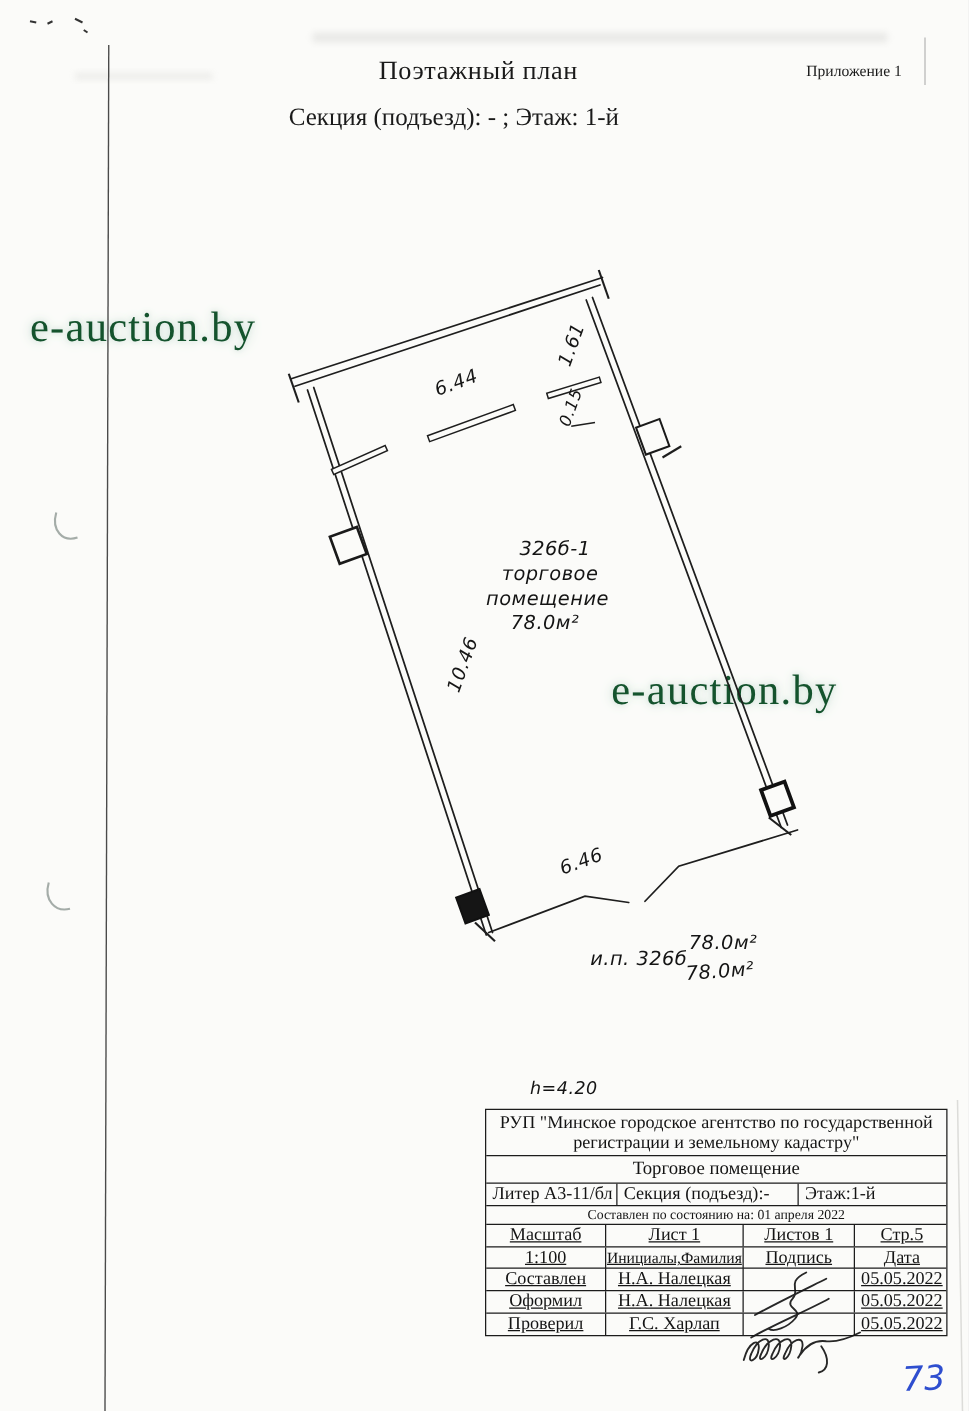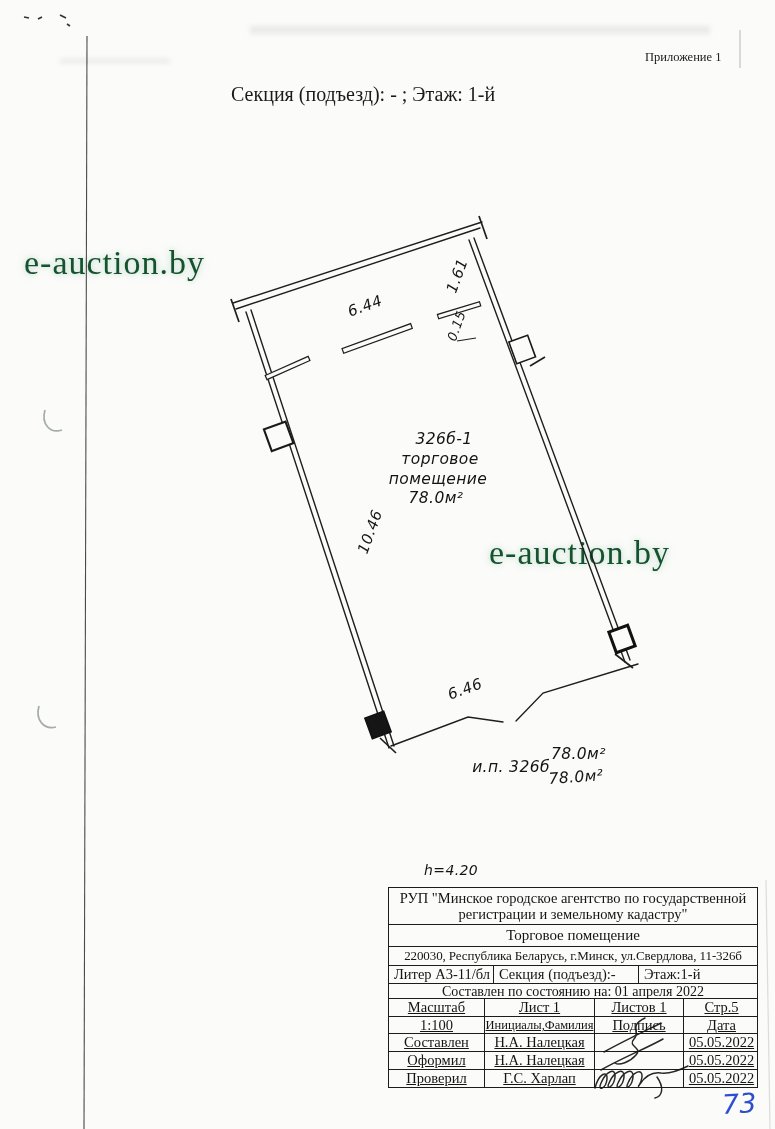--- a/index.html
+++ b/index.html
@@ -23,51 +23,49 @@
   .cell{border-left:1.4px solid #1c1c1c;display:flex;align-items:center;justify-content:center;
         text-align:center;box-sizing:border-box;overflow:visible;}
   .cell:first-child{border-left:none;}
   .r1{height:36px;font-size:14.5px;line-height:1.12;}
   .r1 .cell{padding:0 8px;}
   .r2{height:22px;font-size:15px;}
   .r3{height:19px;font-size:13px;letter-spacing:-.1px;}
   .r3 .cell{white-space:nowrap;}
   .r4{height:18px;font-size:14.5px;grid-template-columns:104px 145px 121px;}
   .r4 .cell{justify-content:flex-start;padding-left:5px;white-space:nowrap;}
-  .r5{height:15px;font-size:14px;}
+  .r5{height:15px;font-size:11px;}
   .c4{grid-template-columns:95px 110px 89px 76px;text-decoration:underline;}
   .r6{height:18px;font-size:14.5px;}
   .r7{height:17px;font-size:14.5px;}
   .r7 .fio{font-size:12.5px;white-space:nowrap;}
   .r8{height:18px;font-size:14.5px;}
   svg.plan{position:absolute;left:0;top:0;pointer-events:none;}
   .dim{font-family:"DejaVu Sans",sans-serif;font-style:italic;font-size:15px;fill:#161616;letter-spacing:.5px;}
   .dimsm{font-size:13px;}
   .roomtext{font-family:"DejaVu Sans",sans-serif;font-style:italic;font-size:15.5px;fill:#141414;letter-spacing:.4px;}
 </style>
 </head>
 <body>
 
 <div class="page">
 
   <div class="wm wm1">e-auction.by</div>
   <div class="wm wm2">e-auction.by</div>
 
+  <div class="abs title">Поэтажный план</div>
   <div class="abs appendix">Приложение 1</div>
   <div class="abs subtitle">Секция (подъезд): - ;  Этаж: 1-й</div>
 
   <div class="tbl">
     <div class="trow r1">
         <div class="cell" style="white-space:normal">РУП "Минское городское агентство по государственной регистрации и земельному кадастру"</div>
       </div>
     <div class="trow r2">
         <div class="cell">Торговое помещение</div>
-      </div>
-    <div class="trow r3">
-        <div class="cell">220030, Республика Беларусь, г.Минск, ул.Свердлова, 11-326б</div>
       </div>
     <div class="trow r4">
       <div class="cell">Литер А3-11/бл</div>
       <div class="cell">Секция (подъезд):-</div>
       <div class="cell">Этаж:1-й</div>
     </div>
     <div class="trow r5">
         <div class="cell">Составлен по состоянию на: 01 апреля 2022</div>
       </div>
     <div class="trow r6 c4">

